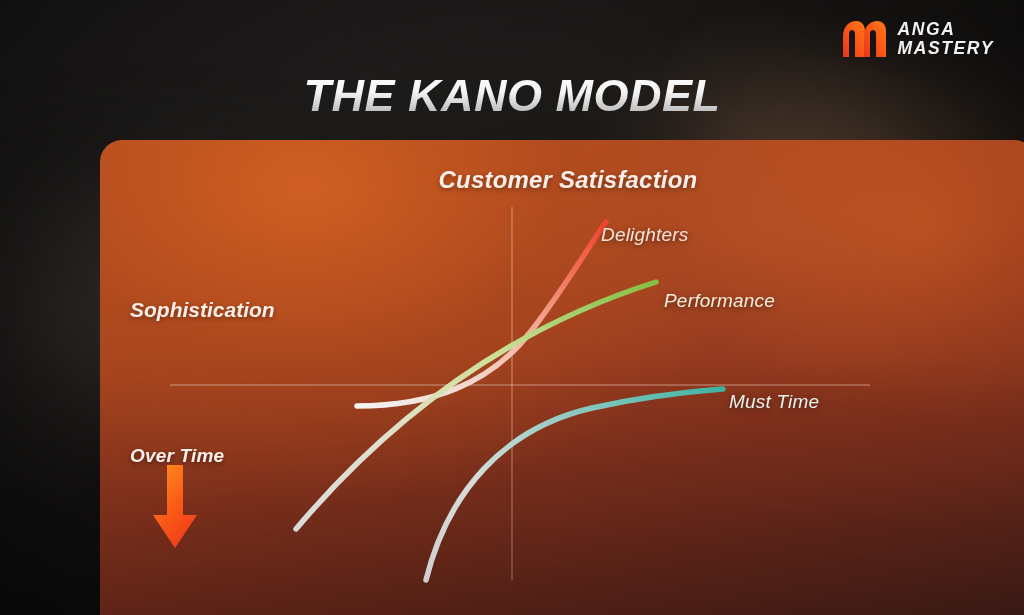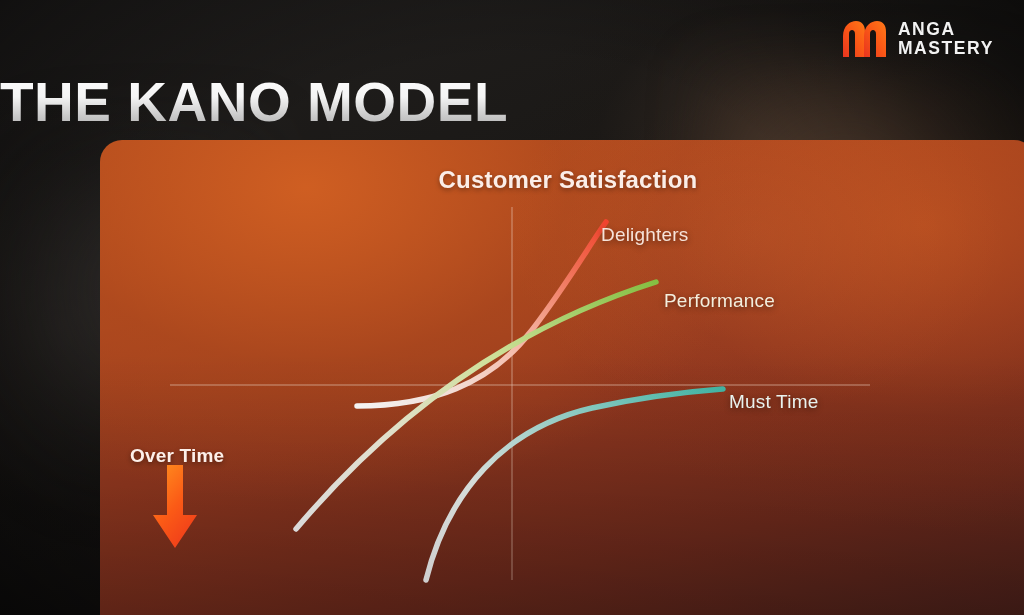--- a/index.html
+++ b/index.html
@@ -9,20 +9,21 @@
   }
   body {
     font-family: "Liberation Sans", sans-serif;
   }
   .stage {
     position: relative;
     width: 1024px;
     height: 615px;
     overflow: hidden;
     background: #1a1715;
+    font-style: italic;
   }
 
   
   .bg-base {
     position: absolute;
     inset: 0;
     background:
       radial-gradient(ellipse 420px 320px at 880px 300px, rgba(92,68,52,0.85) 0%, rgba(48,36,28,0.55) 45%, rgba(20,16,14,0) 78%),
       radial-gradient(ellipse 300px 260px at 760px 150px, rgba(74,56,44,0.55) 0%, rgba(30,24,20,0.2) 55%, rgba(0,0,0,0) 80%),
       radial-gradient(ellipse 260px 300px at 60px 330px, rgba(46,42,40,0.55) 0%, rgba(18,16,15,0.1) 60%, rgba(0,0,0,0) 85%),
@@ -76,22 +77,22 @@
     font-size: 17.5px;
     letter-spacing: 1.6px;
   }
 
   
   .main-title {
     position: absolute;
     left: 0;
     right: 0;
     top: 70px;
-    text-align: left;
-    font-size: 55px;
+    text-align: center;
+    font-size: 45px;
     font-weight: bold;
     letter-spacing: 0.5px;
     background: linear-gradient(180deg, #ffffff 0%, #f4f4f4 42%, #c9c9c9 72%, #a9a9a9 100%);
     -webkit-background-clip: text;
     background-clip: text;
     color: transparent;
     -webkit-text-fill-color: transparent;
     text-shadow: none;
   }
 
@@ -244,20 +245,21 @@
       <path d="M196 389 C 300 266, 420 185, 556 142" fill="none" stroke="url(#gPerf)" stroke-width="5.5" stroke-linecap="round"></path>
 
       <path d="M326 440 C 348 352, 404 288, 492 268 C 556 254, 610 250, 623 249" fill="none" stroke="url(#gMust)" stroke-width="5.5" stroke-linecap="round"></path>
     </svg>
 
     <div class="panel-shade"></div>
 
     <div class="chart-title">Customer Satisfaction</div>
 
     <div class="axis-label-y">
+      <div>Sophistication</div>
     </div>
 
     <div class="over-time">Over Time</div>
 
     <svg class="down-arrow" viewBox="0 0 46 84">
       <defs>
         <linearGradient id="gArrow2" x1="0.2" y1="0" x2="0.8" y2="1">
           <stop offset="0%" stop-color="#ff8a1e"></stop>
           <stop offset="50%" stop-color="#fb5a16"></stop>
           <stop offset="100%" stop-color="#ee3a1b"></stop>

